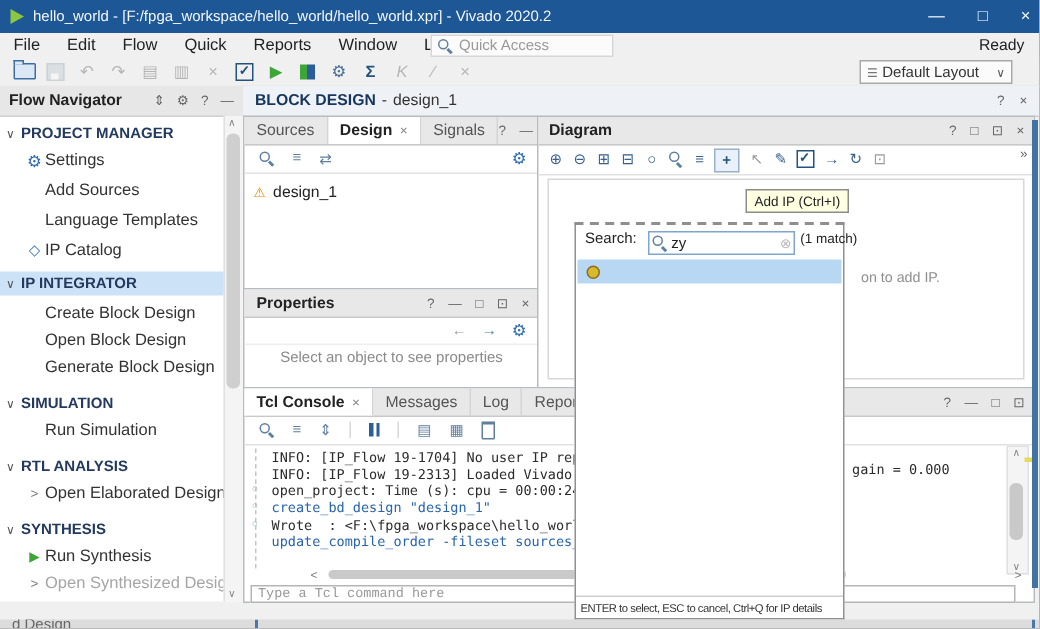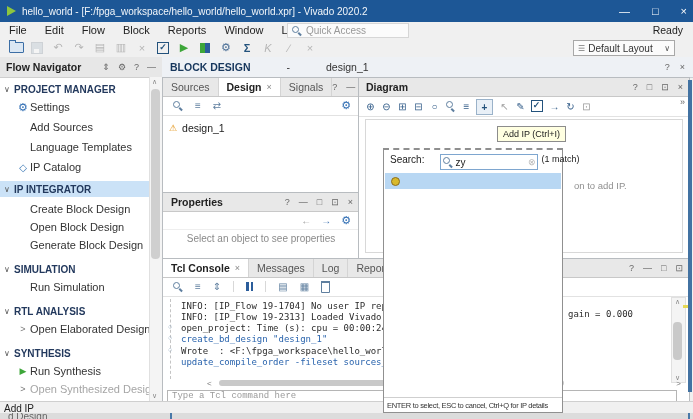--- a/index.html
+++ b/index.html
@@ -50,21 +50,21 @@
   .fn-sel{background:#cbe2f7;}
   .fn-gear{color:#2f6db3;font-size:11px;width:14px;text-align:center;flex:none;}
   .fn-dia{color:#3a78b5;font-size:10px;width:14px;text-align:center;flex:none;}
   .fn-play{color:#3da639;font-size:9px;width:14px;text-align:center;flex:none;}
   .fn-gt{color:#777;font-size:9px;width:14px;text-align:center;flex:none;}
   .fn-dim{color:#a5a5a5;}
   .fn-scroll{position:absolute;right:0;top:20px;width:12px;height:324px;background:#f4f4f4;border-left:1px solid #e0e0e0;}
   .fn-scroll .thumb{position:absolute;left:1px;top:12px;width:9px;height:170px;background:#cfcfcf;border-radius:4px;}
   .scr-arrow{position:absolute;left:2px;font-size:7px;color:#888;}
   
-  .bdbar{left:162px;top:57px;width:531px;height:20px;background:#eef1f5;border-bottom:1px solid #c9ced4;display:flex;align-items:center;gap:32px;}
+  .bdbar{left:162px;top:57px;width:531px;height:20px;background:#eef1f5;border-bottom:1px solid #c9ced4;display:flex;align-items:center;}
   .bd-title{font-weight:bold;color:#16365c;font-size:10.5px;padding-left:8px;}
   .bd-sub{color:#333;font-size:10.5px;}
   .bd-icons{margin-left:auto;padding-right:8px;display:flex;gap:10px;color:#666;font-size:9px;}
   
   .panel{background:#fff;border:1px solid #b8bcc0;}
   .tabs{position:absolute;left:0;top:0;right:0;height:18px;background:#e8e8e8;border-bottom:1px solid #c8c8c8;display:flex;align-items:stretch;}
   .tab{display:flex;align-items:center;gap:5px;padding:0 8px;color:#555;font-size:10.5px;border-right:1px solid #d4d4d4;white-space:nowrap;}
   .tab.active{background:#fff;color:#222;font-weight:bold;}
   .tab-x{color:#888;font-size:9px;font-weight:normal;}
   .tab-icons{margin-left:auto;display:flex;gap:9px;align-items:center;padding-right:6px;color:#666;font-size:9px;}
@@ -115,21 +115,21 @@
   
   .statusbar{left:0;top:401px;width:693px;height:12px;background:#f0f0f0;border-top:1px solid #cfcfcf;display:flex;align-items:center;}
   .status-left{padding-left:4px;font-size:10px;color:#222;}
   .bottomstrip{left:0;top:413px;width:693px;height:6px;background:#dcdcdc;overflow:hidden;z-index:40;}
   .strip-frag{position:absolute;left:8px;top:-2px;font-size:10px;color:#666;}
   .strip-tick{position:absolute;top:0;width:2px;height:6px;background:#4878a8;}
   
   .popup{left:383px;top:148px;width:180px;height:265px;background:#fff;border:1px solid #909090;border-top:2px dashed #8f8f8f;z-index:30;box-sizing:border-box;}
   .sp-row{position:absolute;left:0;top:4px;width:178px;height:18px;display:flex;}
   .sp-label{padding-left:6px;font-size:10px;color:#222;flex:none;}
-  .sp-box{margin-left:16px;width:92px;height:14px;border:1px solid #7ea6cf;background:#fff;display:flex;align-items:center;gap:2px;padding:0 2px;flex:none;}
+  .sp-box{margin-left:8px;width:92px;height:14px;border:1px solid #7ea6cf;background:#fff;display:flex;align-items:center;gap:2px;padding:0 2px;flex:none;}
   .sp-input{border:none;outline:none;width:60px;font-size:10px;color:#222;padding:0;font-family:"Liberation Sans",sans-serif;}
   .sp-clear{margin-left:auto;color:#b5b5b5;font-size:9px;}
   .sp-match{margin-left:3px;font-size:9px;color:#222;white-space:nowrap;}
   .sp-result{position:absolute;left:1px;top:23px;width:176px;height:16px;background:#b8d7f3;display:flex;align-items:center;gap:6px;padding-left:6px;box-sizing:border-box;}
   .ip-dot{width:7px;height:7px;border-radius:50%;background:#d8b92c;border:1px solid #8a6d1f;flex:none;}
   .sp-result-text{font-size:10px;color:#111;white-space:nowrap;}
   .sp-footer{position:absolute;left:0;bottom:0;width:178px;height:14px;background:#fff;border-top:1px solid #cfcfcf;display:flex;align-items:center;}
   .sp-footer span{font-size:7.5px;letter-spacing:-0.3px;color:#333;padding-left:3px;white-space:nowrap;}
 </style>
 </head>
@@ -144,21 +144,21 @@
       <span>—</span>
       <span>□</span>
       <span>×</span>
     </span>
   </div>
 
   <div class="abs menubar">
     <span class="menu-item">File</span>
     <span class="menu-item">Edit</span>
     <span class="menu-item">Flow</span>
-    <span class="menu-item">Block</span>
+    <span class="menu-item">Quick</span>
     <span class="menu-item">Reports</span>
     <span class="menu-item">Window</span>
     <span class="menu-item">Layout</span>
     <span class="menu-item">View</span>
     <span class="menu-item">Help</span>
     <span class="quickaccess">
       <span class="mag"></span>
       <span>Quick Access</span>
     </span>
     <span class="ready">Ready</span>
@@ -426,23 +426,20 @@
     <div class="hsb">
       <span class="larr">&lt;</span>
       <span class="thumb"></span>
       <span class="rarr">&gt;</span>
     </div>
     <input class="tcl-input" placeholder="Type a Tcl command here" style="">
   </div>
 
   <div class="abs bluestrip"></div>
 
-  <div class="abs statusbar">
-    <span class="status-left">Add IP</span>
-  </div>
 
   <div class="abs popup">
     <div class="sp-row">
       <span class="sp-label">Search:</span>
       <span class="sp-box">
         <span class="mag"></span>
         <input class="sp-input" value="zy" style="">
         <span class="sp-clear">⊗</span>
       </span>
       <span class="sp-match">(1 match)</span>

